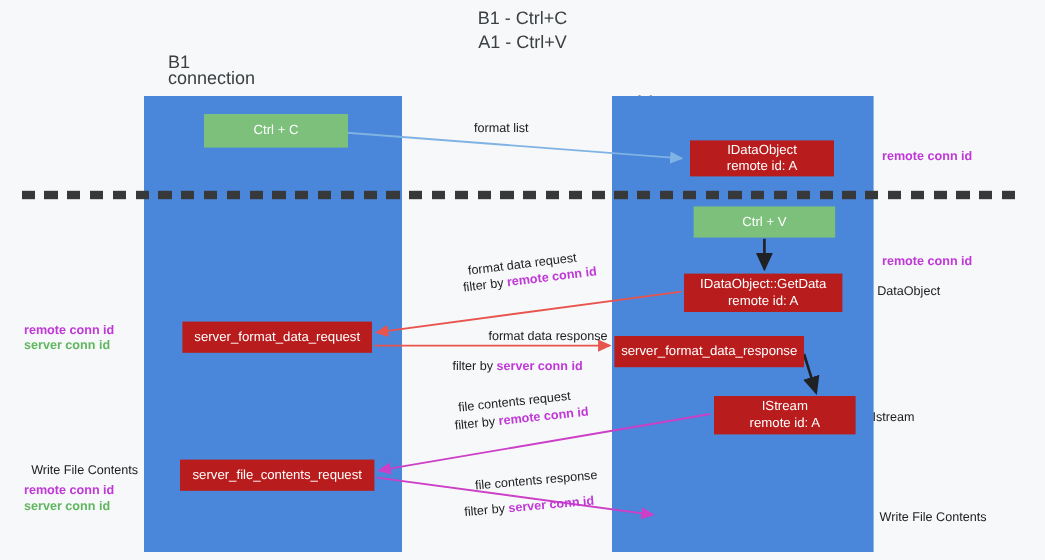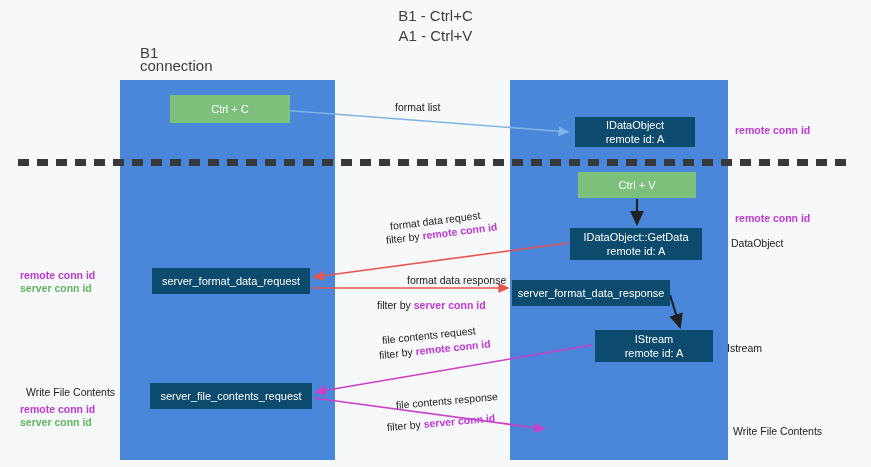--- a/index.html
+++ b/index.html
@@ -69,21 +69,21 @@
     justify-content: center;
     text-align: center;
     color: #ffffff;
     font-size: 11px;
     line-height: 14px;
     white-space: pre-line;
     box-sizing: border-box;
     padding: 2px 4px;
   }
   .node.green  { background: #7cc07c; }
-  .node.orange { background: #0c4a6e; }
+  .node.orange { background: #b91c1c; }
 
   #n-ctrlc      { left: 160px; top: 95px;  width: 120px; height: 28px; margin-left: 10px; }
   #n-dataobject { left: 575px; top: 117px; width: 120px; height: 30px; }
   #n-ctrlv      { left: 578px; top: 172px; width: 118px; height: 26px; }
   #n-getdata    { left: 570px; top: 228px; width: 132px; height: 32px; }
   #n-fmtreq     { left: 152px; top: 268px; width: 158px; height: 26px; }
   #n-fmtresp    { left: 512px; top: 280px; width: 158px; height: 26px; }
   #n-istream    { left: 595px; top: 330px; width: 118px; height: 32px; }
   #n-filereq    { left: 150px; top: 383px; width: 162px; height: 26px; }
   #n-fileresp   { left: 548px; top: 417px; width: 158px; height: 26px; }

